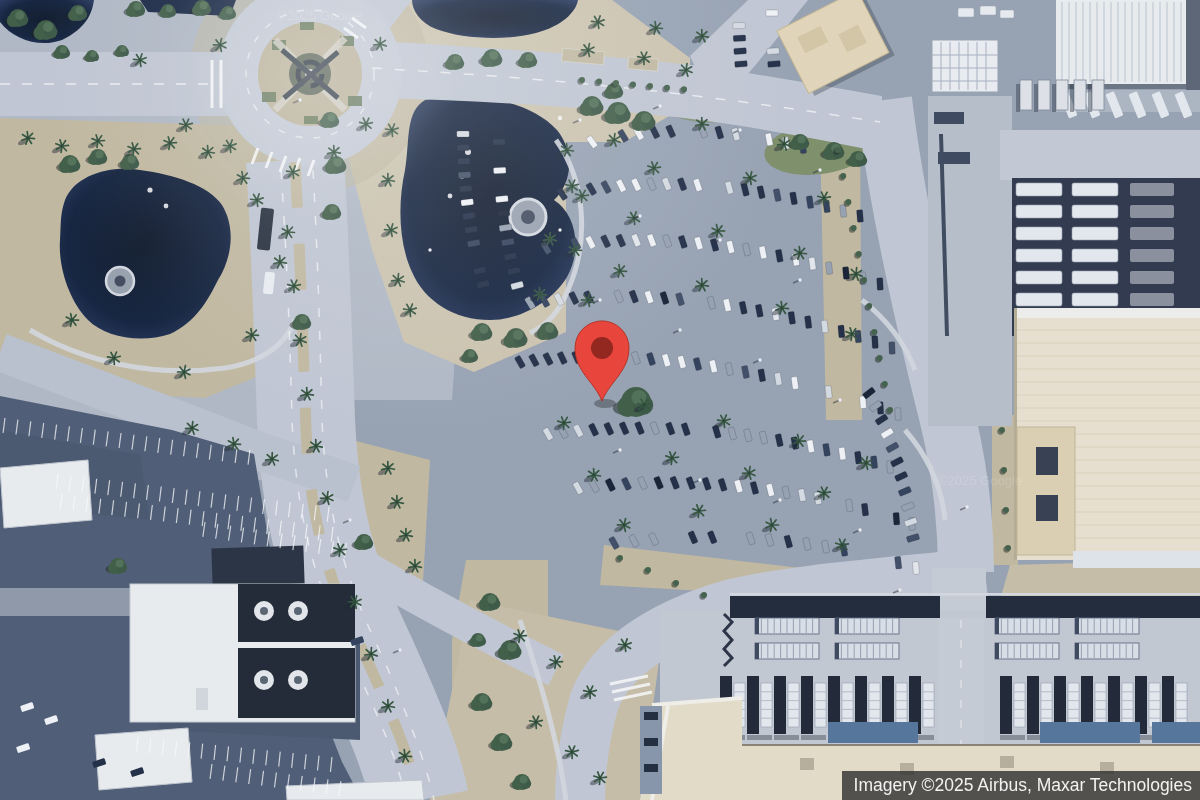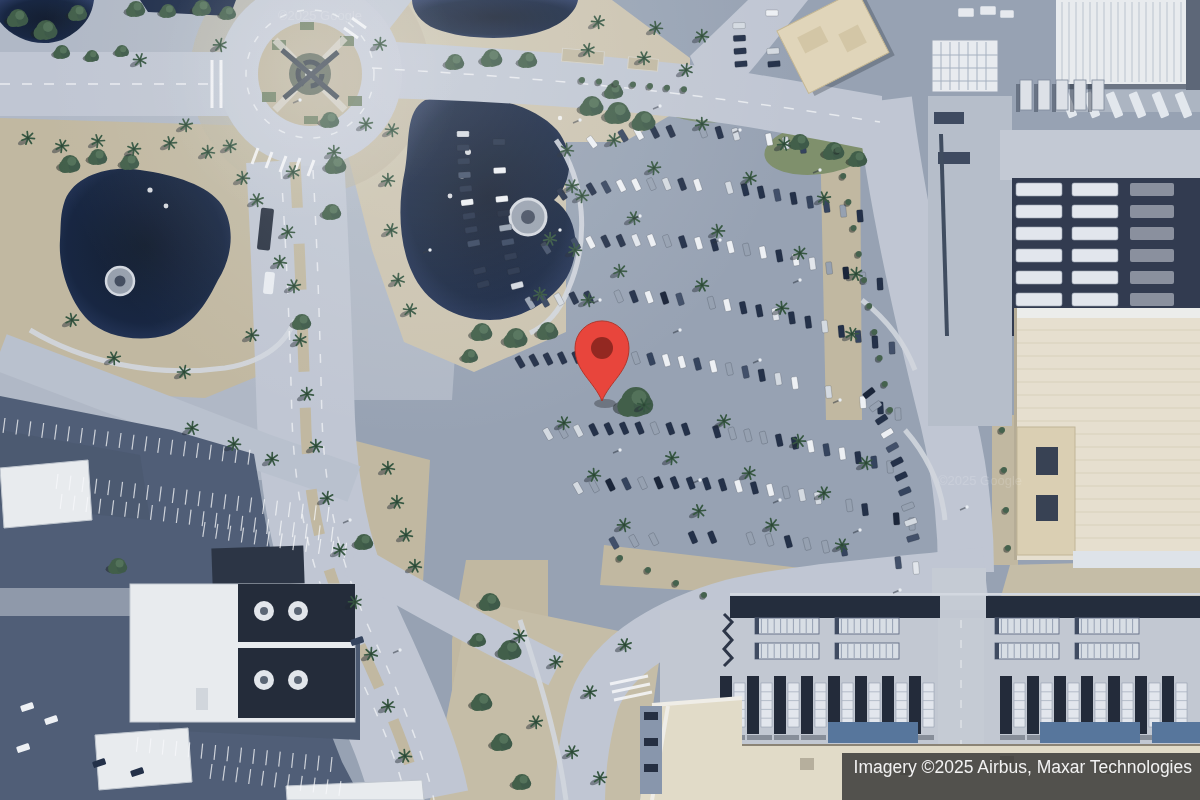--- a/index.html
+++ b/index.html
@@ -3,21 +3,21 @@
 <meta charset="utf-8">
 <style>
   html,body{margin:0;padding:0;background:#000;}
   .stage{position:relative;width:1200px;height:800px;overflow:hidden;
          font-family:"Liberation Sans", sans-serif;background:#a21caf;}
   .stage svg.map{position:absolute;left:0;top:0;display:block;cursor:grab;}
   .logo-wrap{position:absolute;left:12px;top:750px;width:160px;height:44px;}
   .logo-wrap svg{display:block;}
   .logo-text{font-family:"Liberation Sans",sans-serif;font-weight:bold;font-size:30px;
              fill:#ffffff;stroke:#3e4044;stroke-width:5px;paint-order:stroke;letter-spacing:.5px;}
-  .attribution{position:absolute;right:0;bottom:0;height:47px;line-height:29px;
+  .attribution{position:absolute;right:0;bottom:0;height:29px;line-height:29px;
                background:rgba(50,50,50,0.82);color:#f2f2f2;font-size:17.5px;
                padding:0 8px 0 12px;white-space:nowrap;margin-left:25px;}
 </style>
 </head>
 <body>
 
 <div class="stage">
 
 <svg class="map" width="1200" height="800" viewBox="0 0 1200 800">
   <defs>

